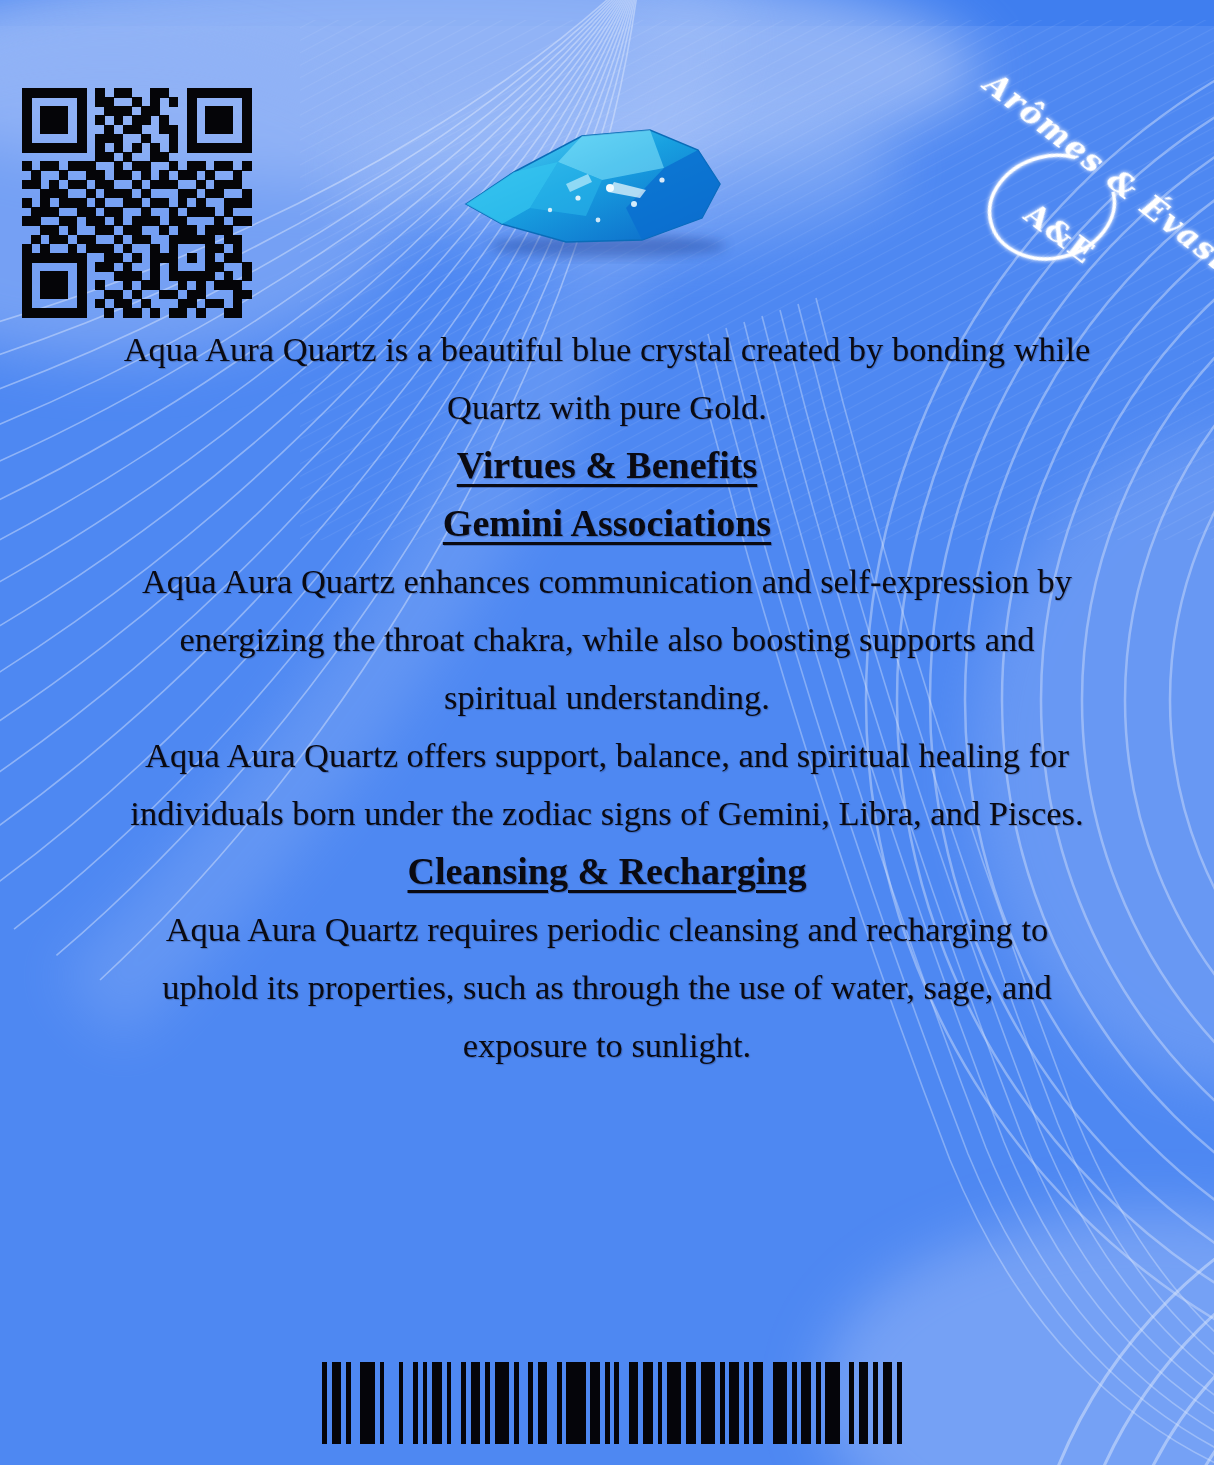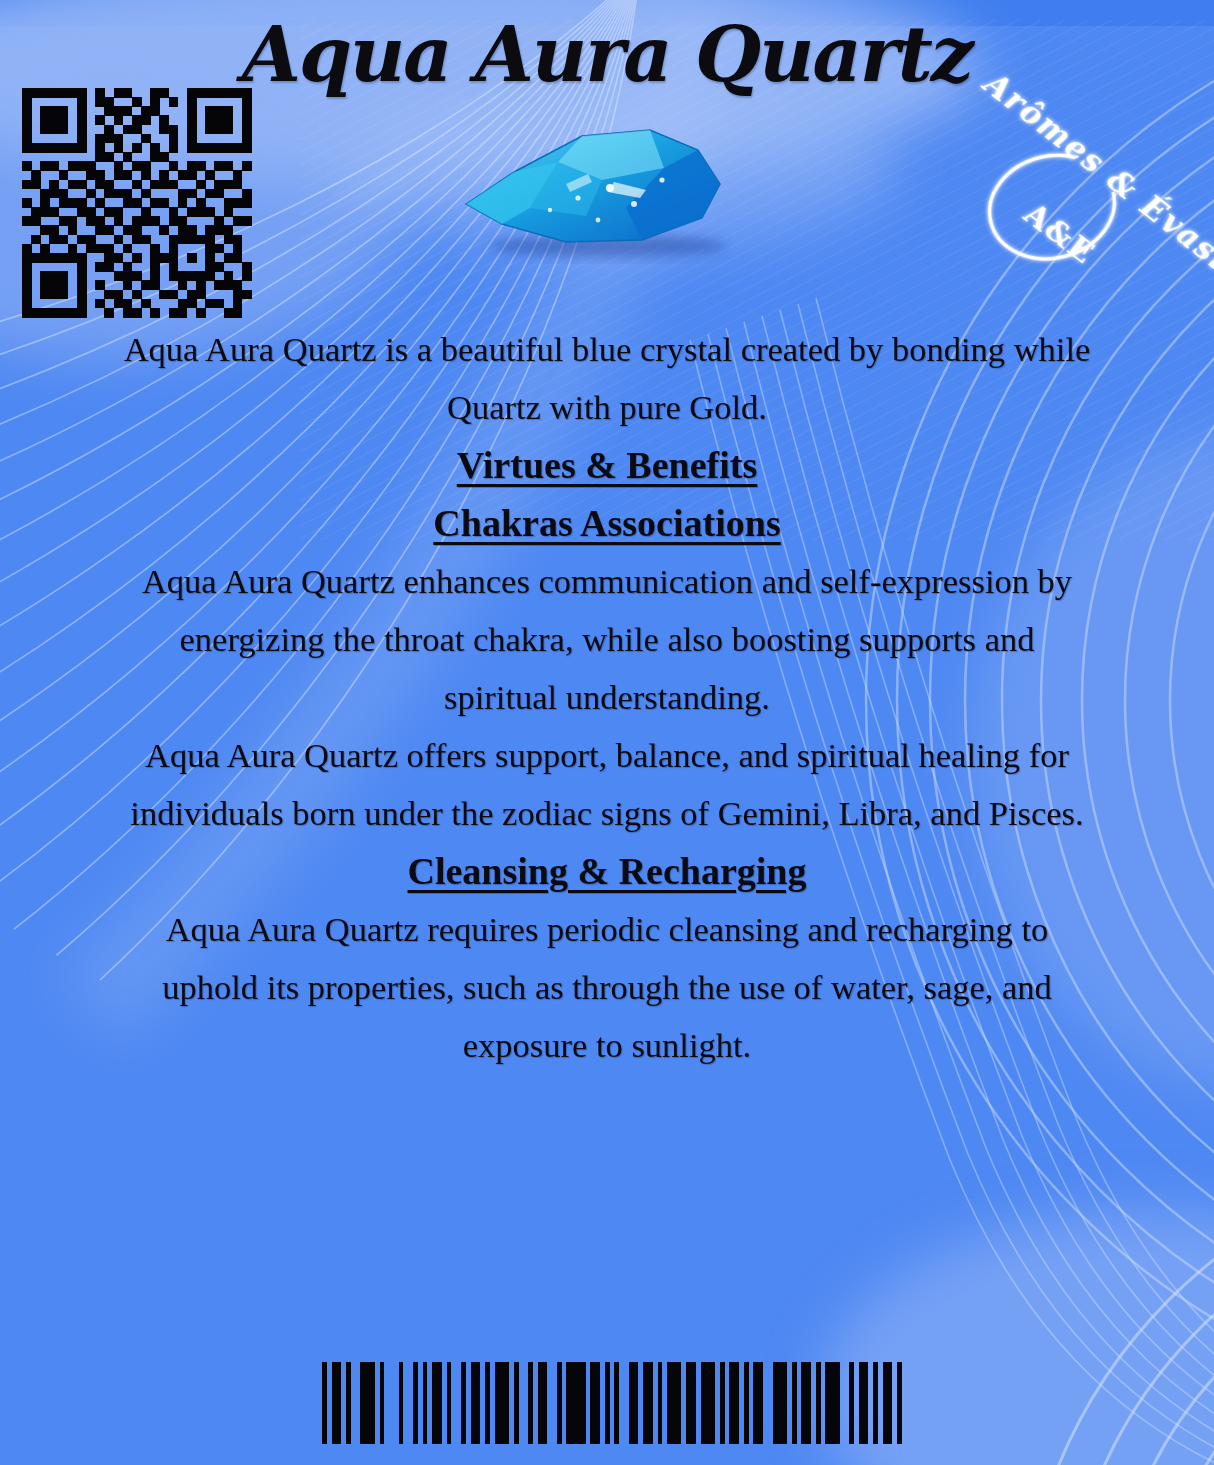--- a/index.html
+++ b/index.html
@@ -475,21 +475,20 @@
       <div class="qm" style="left: 100.76px; top: 219.84px;"></div>
       <div class="qm" style="left: 109.92px; top: 219.84px;"></div>
       <div class="qm" style="left: 128.24px; top: 219.84px;"></div>
       <div class="qm" style="left: 146.56px; top: 219.84px;"></div>
       <div class="qm" style="left: 155.72px; top: 219.84px;"></div>
       <div class="qm" style="left: 174.04px; top: 219.84px;"></div>
       <div class="qm" style="left: 201.52px; top: 219.84px;"></div>
       <div class="qm" style="left: 210.68px; top: 219.84px;"></div>
     </div>
 
-  <h1 class="title">Aqua Aura Quartz</h1>
 
   <svg class="crystal-wrap" width="280" height="140" viewBox="0 0 280 140">
     <defs>
       <linearGradient id="cg" x1="0" y1="0" x2="1" y2="1">
         <stop offset="0" stop-color="#5cd9f8"></stop>
         <stop offset="0.45" stop-color="#18a0e0"></stop>
         <stop offset="1" stop-color="#0b62c6"></stop>
       </linearGradient>
       <filter id="cshadow" x="-40%" y="-40%" width="180%" height="180%">
           <feGaussianBlur stdDeviation="6"></feGaussianBlur>
@@ -523,21 +522,21 @@
     </defs>
     <ellipse cx="112" cy="167" rx="63" ry="51" fill="none" stroke="#ffffff" stroke-width="3.4" stroke-dasharray="305 55" transform="rotate(-14 112 167)" filter="url(#glow)"></ellipse>
     <text x="42" y="48" transform="rotate(38 42 48)" class="brand-text" filter="url(#glow)">Arômes &amp; Évasions</text>
     <text x="82" y="178" transform="rotate(37 82 178)" class="brand-mono" filter="url(#glow)">A&amp;E</text>
   </svg>
 
   <div class="sections">
       <div class="paragraph">Aqua Aura Quartz is a beautiful blue crystal created by bonding while
 Quartz with pure Gold.</div>
       <div class="heading">Virtues &amp; Benefits</div>
-      <div class="heading">Chakras Associations</div>
+      <div class="heading">Gemini Associations</div>
       <div class="paragraph">Aqua Aura Quartz enhances communication and self-expression by
 energizing the throat chakra, while also boosting supports and
 spiritual understanding.</div>
       <div class="paragraph">Aqua Aura Quartz offers support, balance, and spiritual healing for
 individuals born under the zodiac signs of Gemini, Libra, and Pisces.</div>
       <div class="heading">Cleansing &amp; Recharging</div>
       <div class="paragraph">Aqua Aura Quartz requires periodic cleansing and recharging to
 uphold its properties, such as through the use of water, sage, and
 exposure to sunlight.</div>
     </div>

